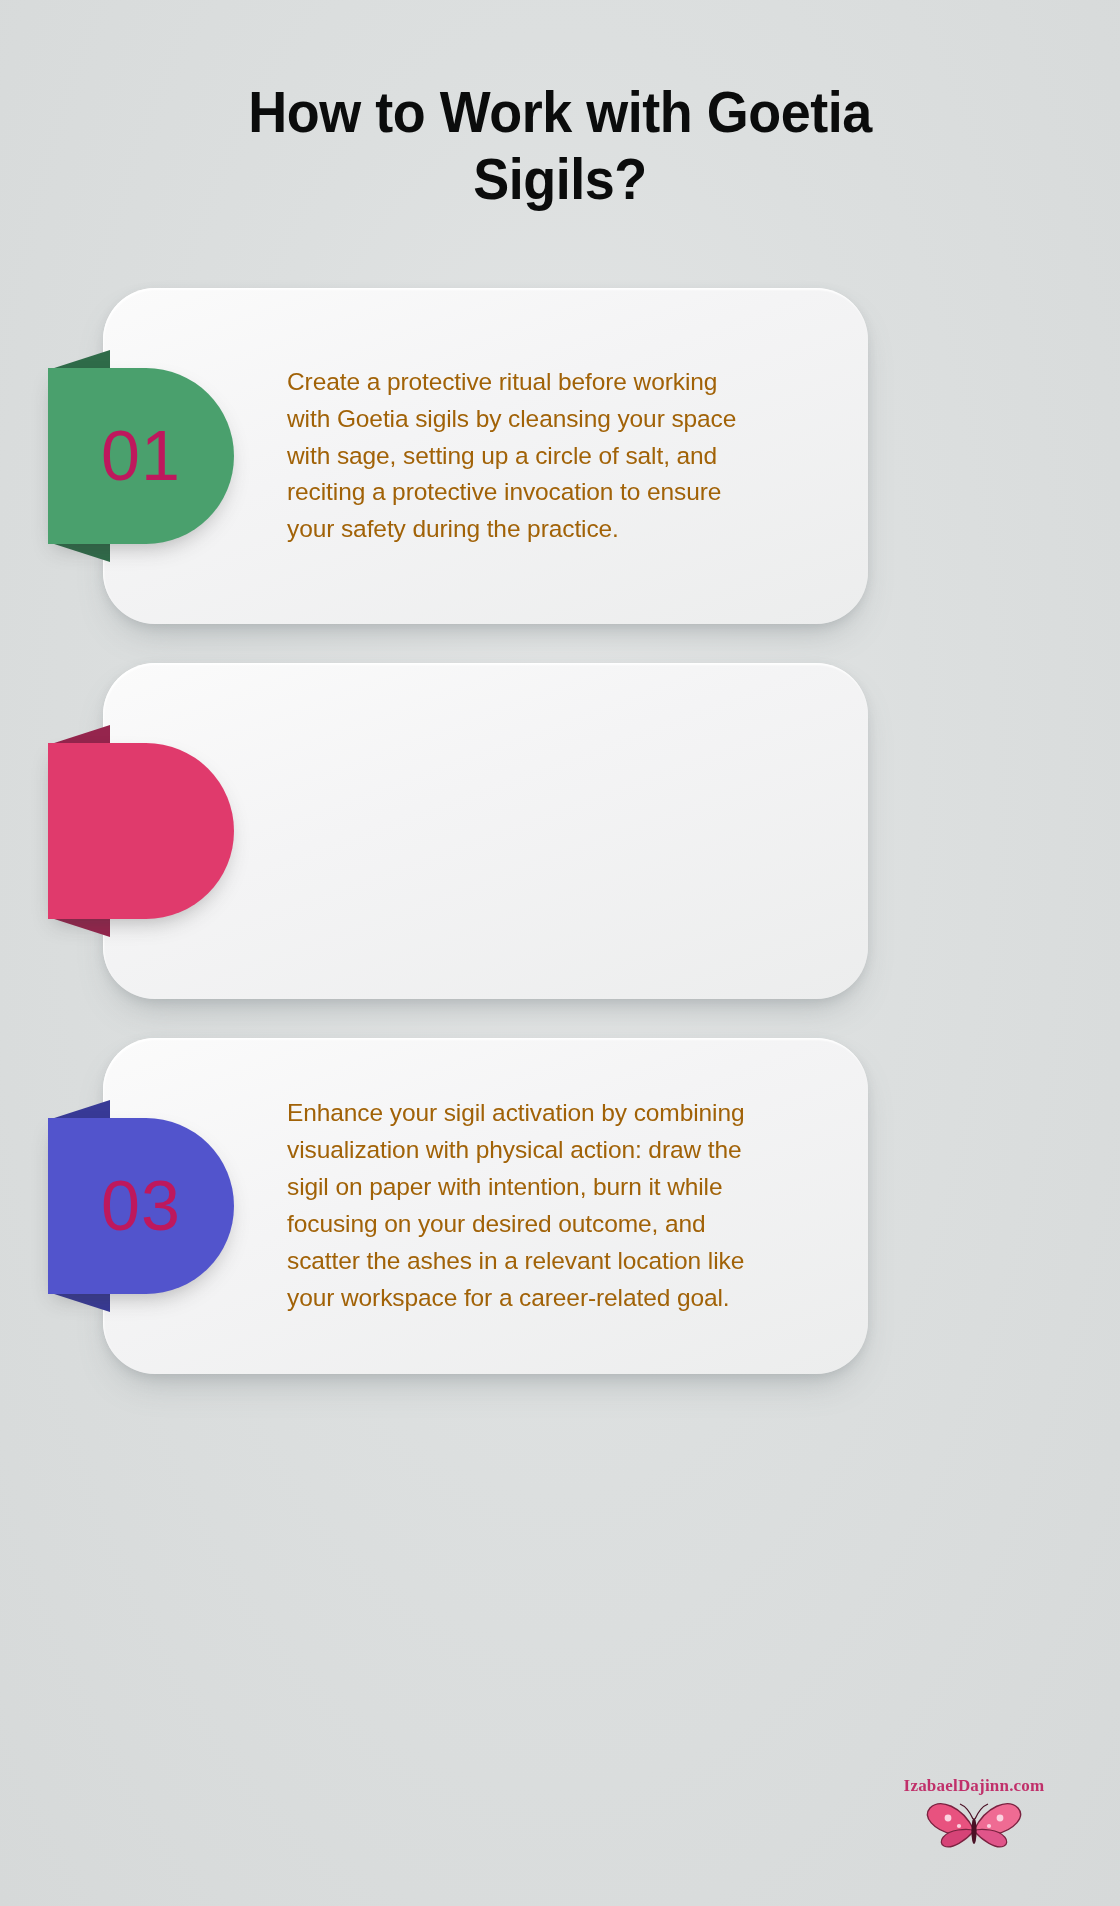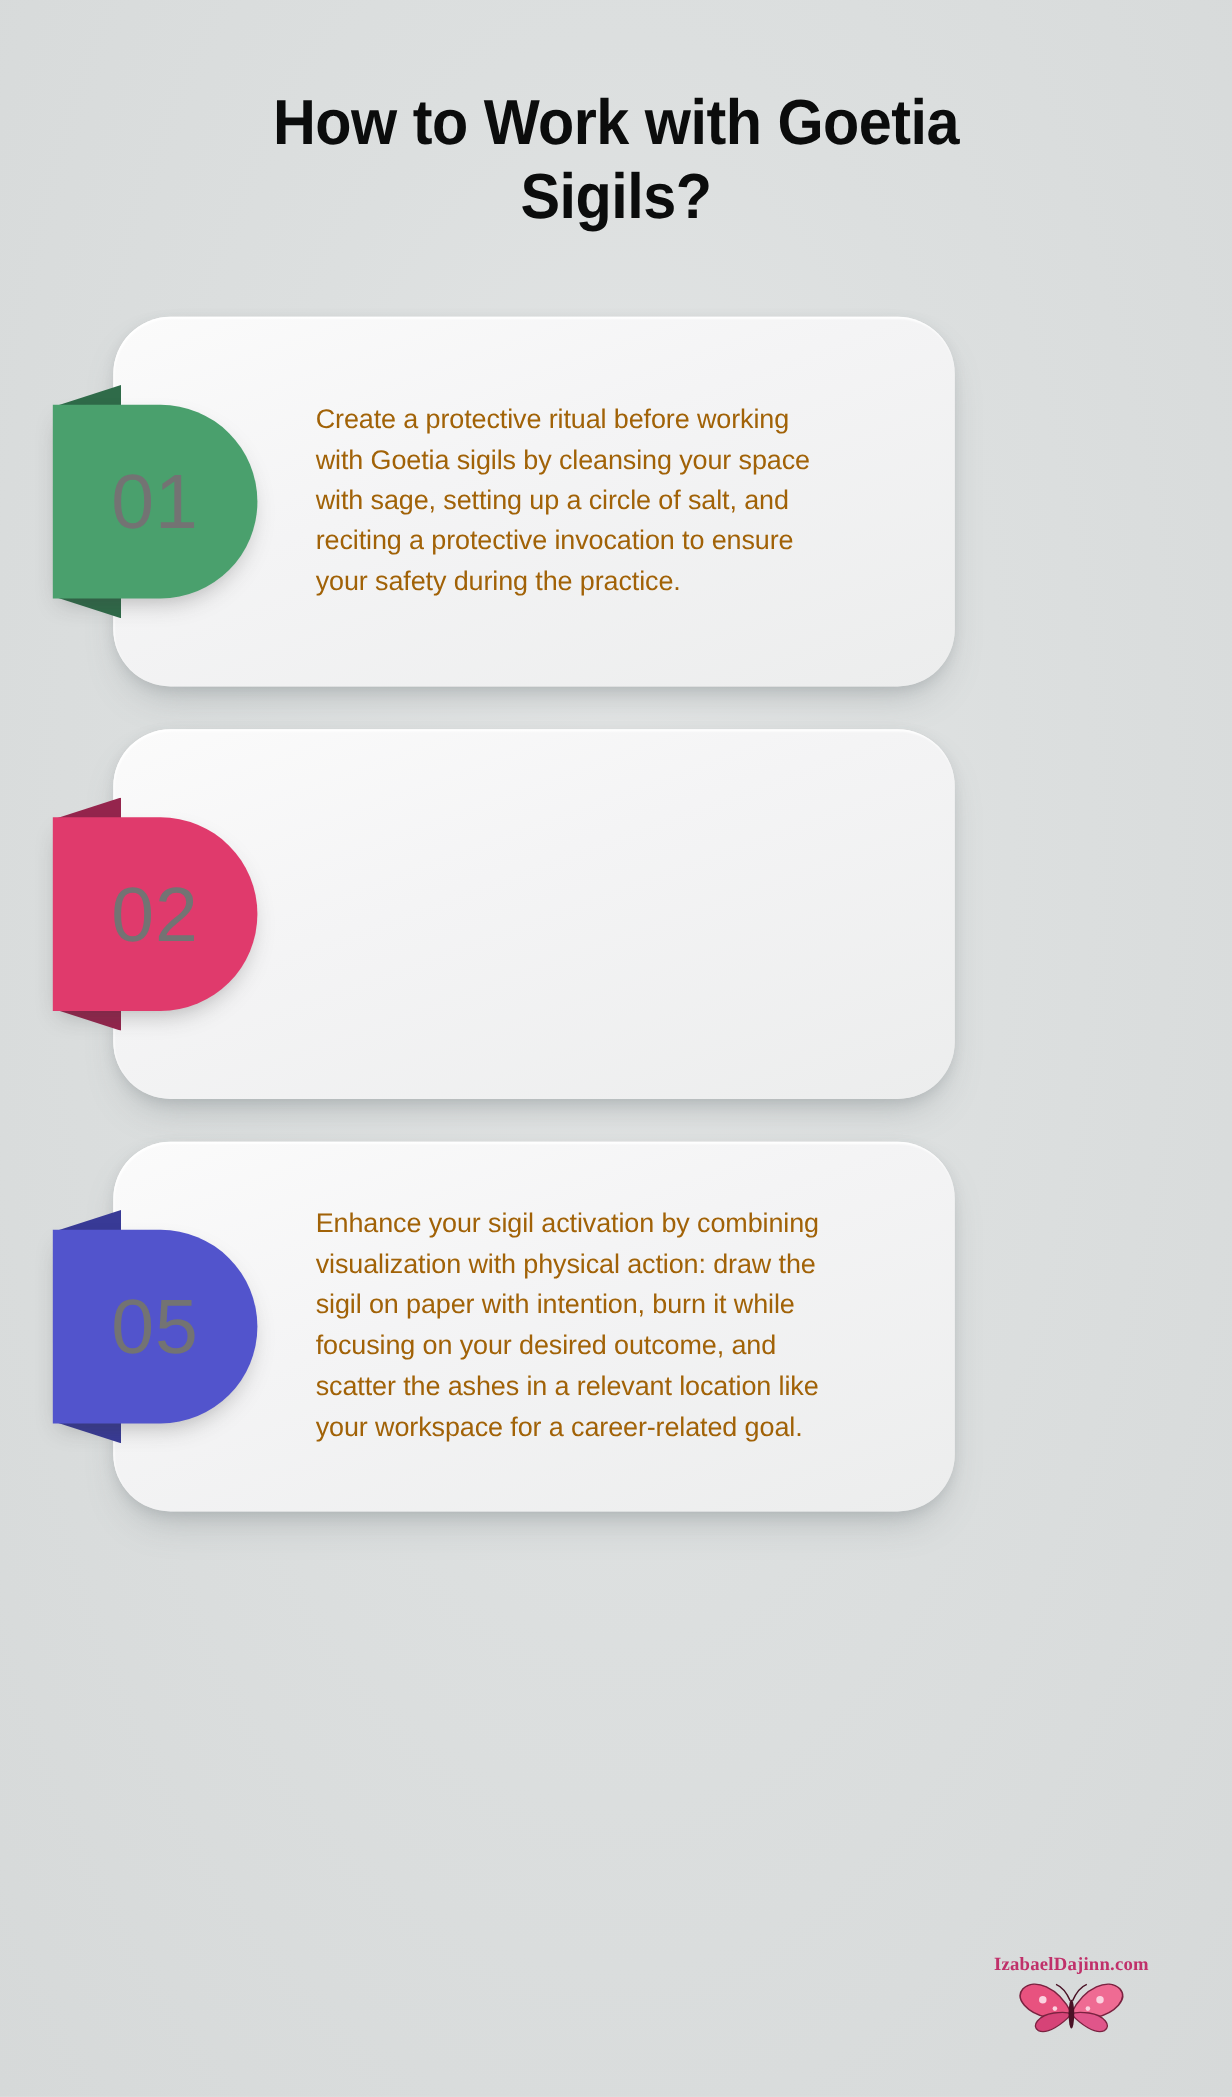--- a/index.html
+++ b/index.html
@@ -106,21 +106,21 @@
 
   .badge-num {
     position: absolute;
     left: 0;
     top: 18px;
     width: 186px;
     height: 176px;
     display: flex;
     align-items: center;
     justify-content: center;
-    color: #737373;
+    color: #be185d;
     font-family: "Liberation Sans", sans-serif;
     font-weight: 400;
     font-size: 70px;
     letter-spacing: 1px;
     line-height: 1;
     box-sizing: border-box;
   }
 
   
   .card-text {
@@ -186,31 +186,30 @@
       <p>Create a protective ritual before working with Goetia sigils by cleansing your space with sage, setting up a circle of salt, and reciting a protective invocation to ensure your safety during the practice.</p>
     </div>
   </div>
 
   <div class="card-row r2">
     <div class="panel"></div>
     <div class="badge">
       <div class="fold-top-shape" id="fold-top-1" style="background: rgb(149, 37, 77);"></div>
       <div class="fold-bot-shape" id="fold-bot-1" style="background: rgb(149, 37, 77);"></div>
       <div class="badge-body" id="badge-body-1" style="background: rgb(224, 58, 108);"></div>
-      <div class="badge-num">02</div>
     </div>
   </div>
 
   <div class="card-row r3">
     <div class="panel"></div>
     <div class="badge">
       <div class="fold-top-shape" id="fold-top-2" style="background: rgb(56, 58, 150);"></div>
       <div class="fold-bot-shape" id="fold-bot-2" style="background: rgb(56, 58, 150);"></div>
       <div class="badge-body" id="badge-body-2" style="background: rgb(82, 84, 204);"></div>
-      <div class="badge-num">05</div>
+      <div class="badge-num">03</div>
     </div>
     <div class="card-text">
       <p>Enhance your sigil activation by combining visualization with physical action: draw the sigil on paper with intention, burn it while focusing on your desired outcome, and scatter the ashes in a relevant location like your workspace for a career-related goal.</p>
     </div>
   </div>
 
 </div>
 
 <div class="watermark">
   <div class="watermark-text" style="color: rgb(192, 48, 106);">IzabaelDajinn.com</div>

